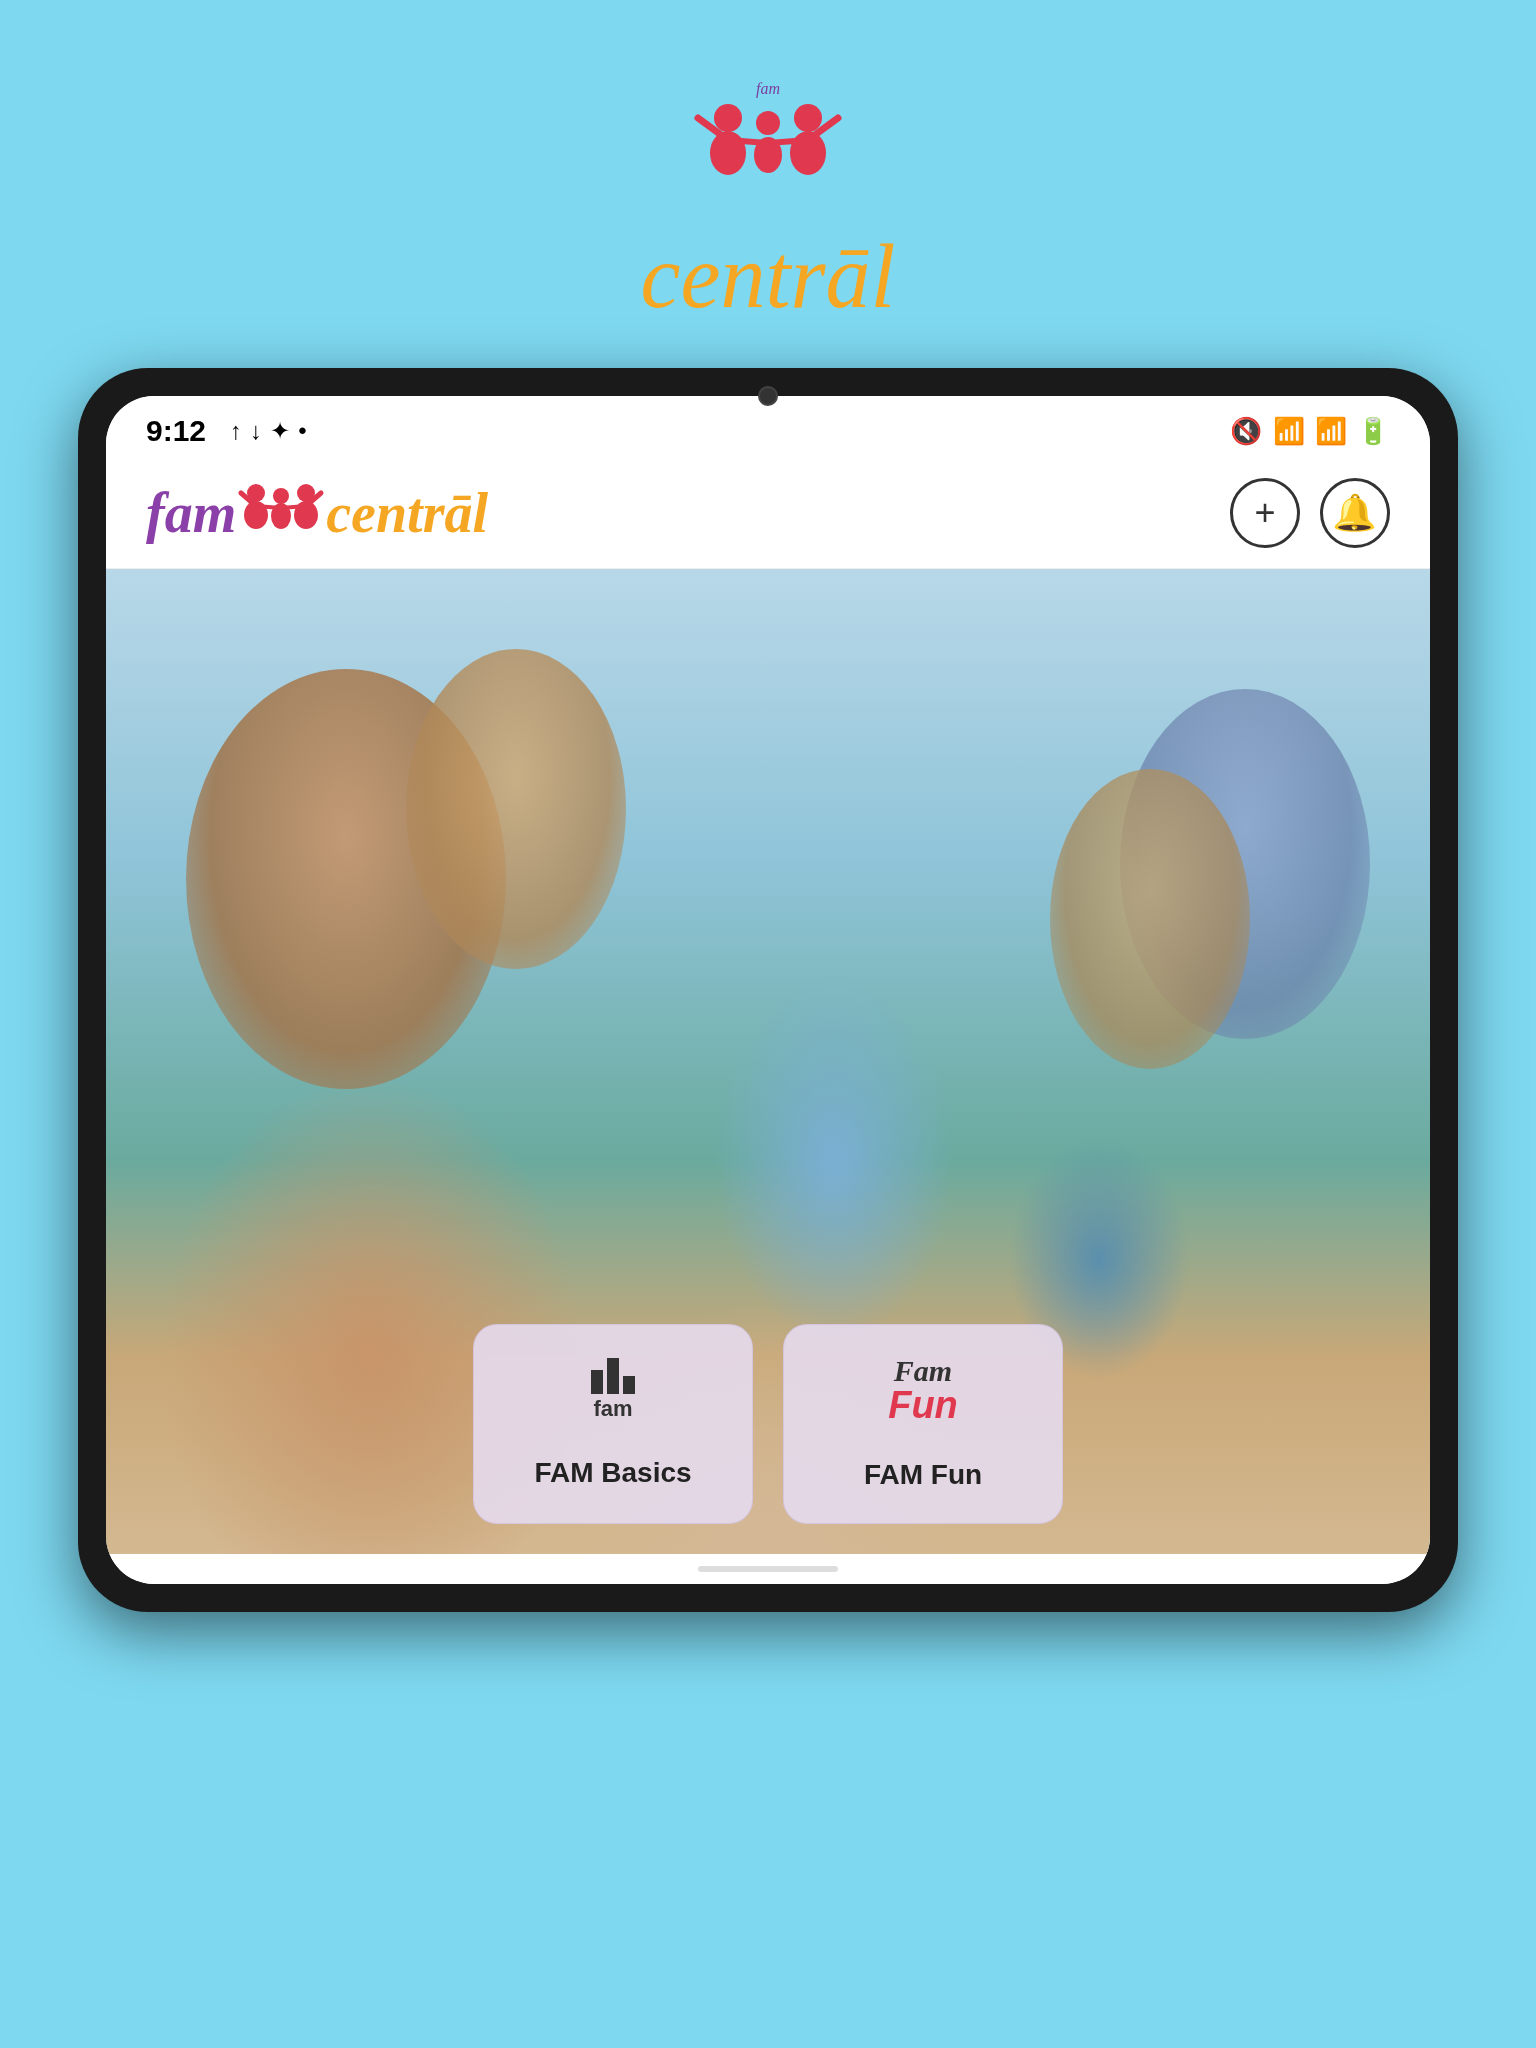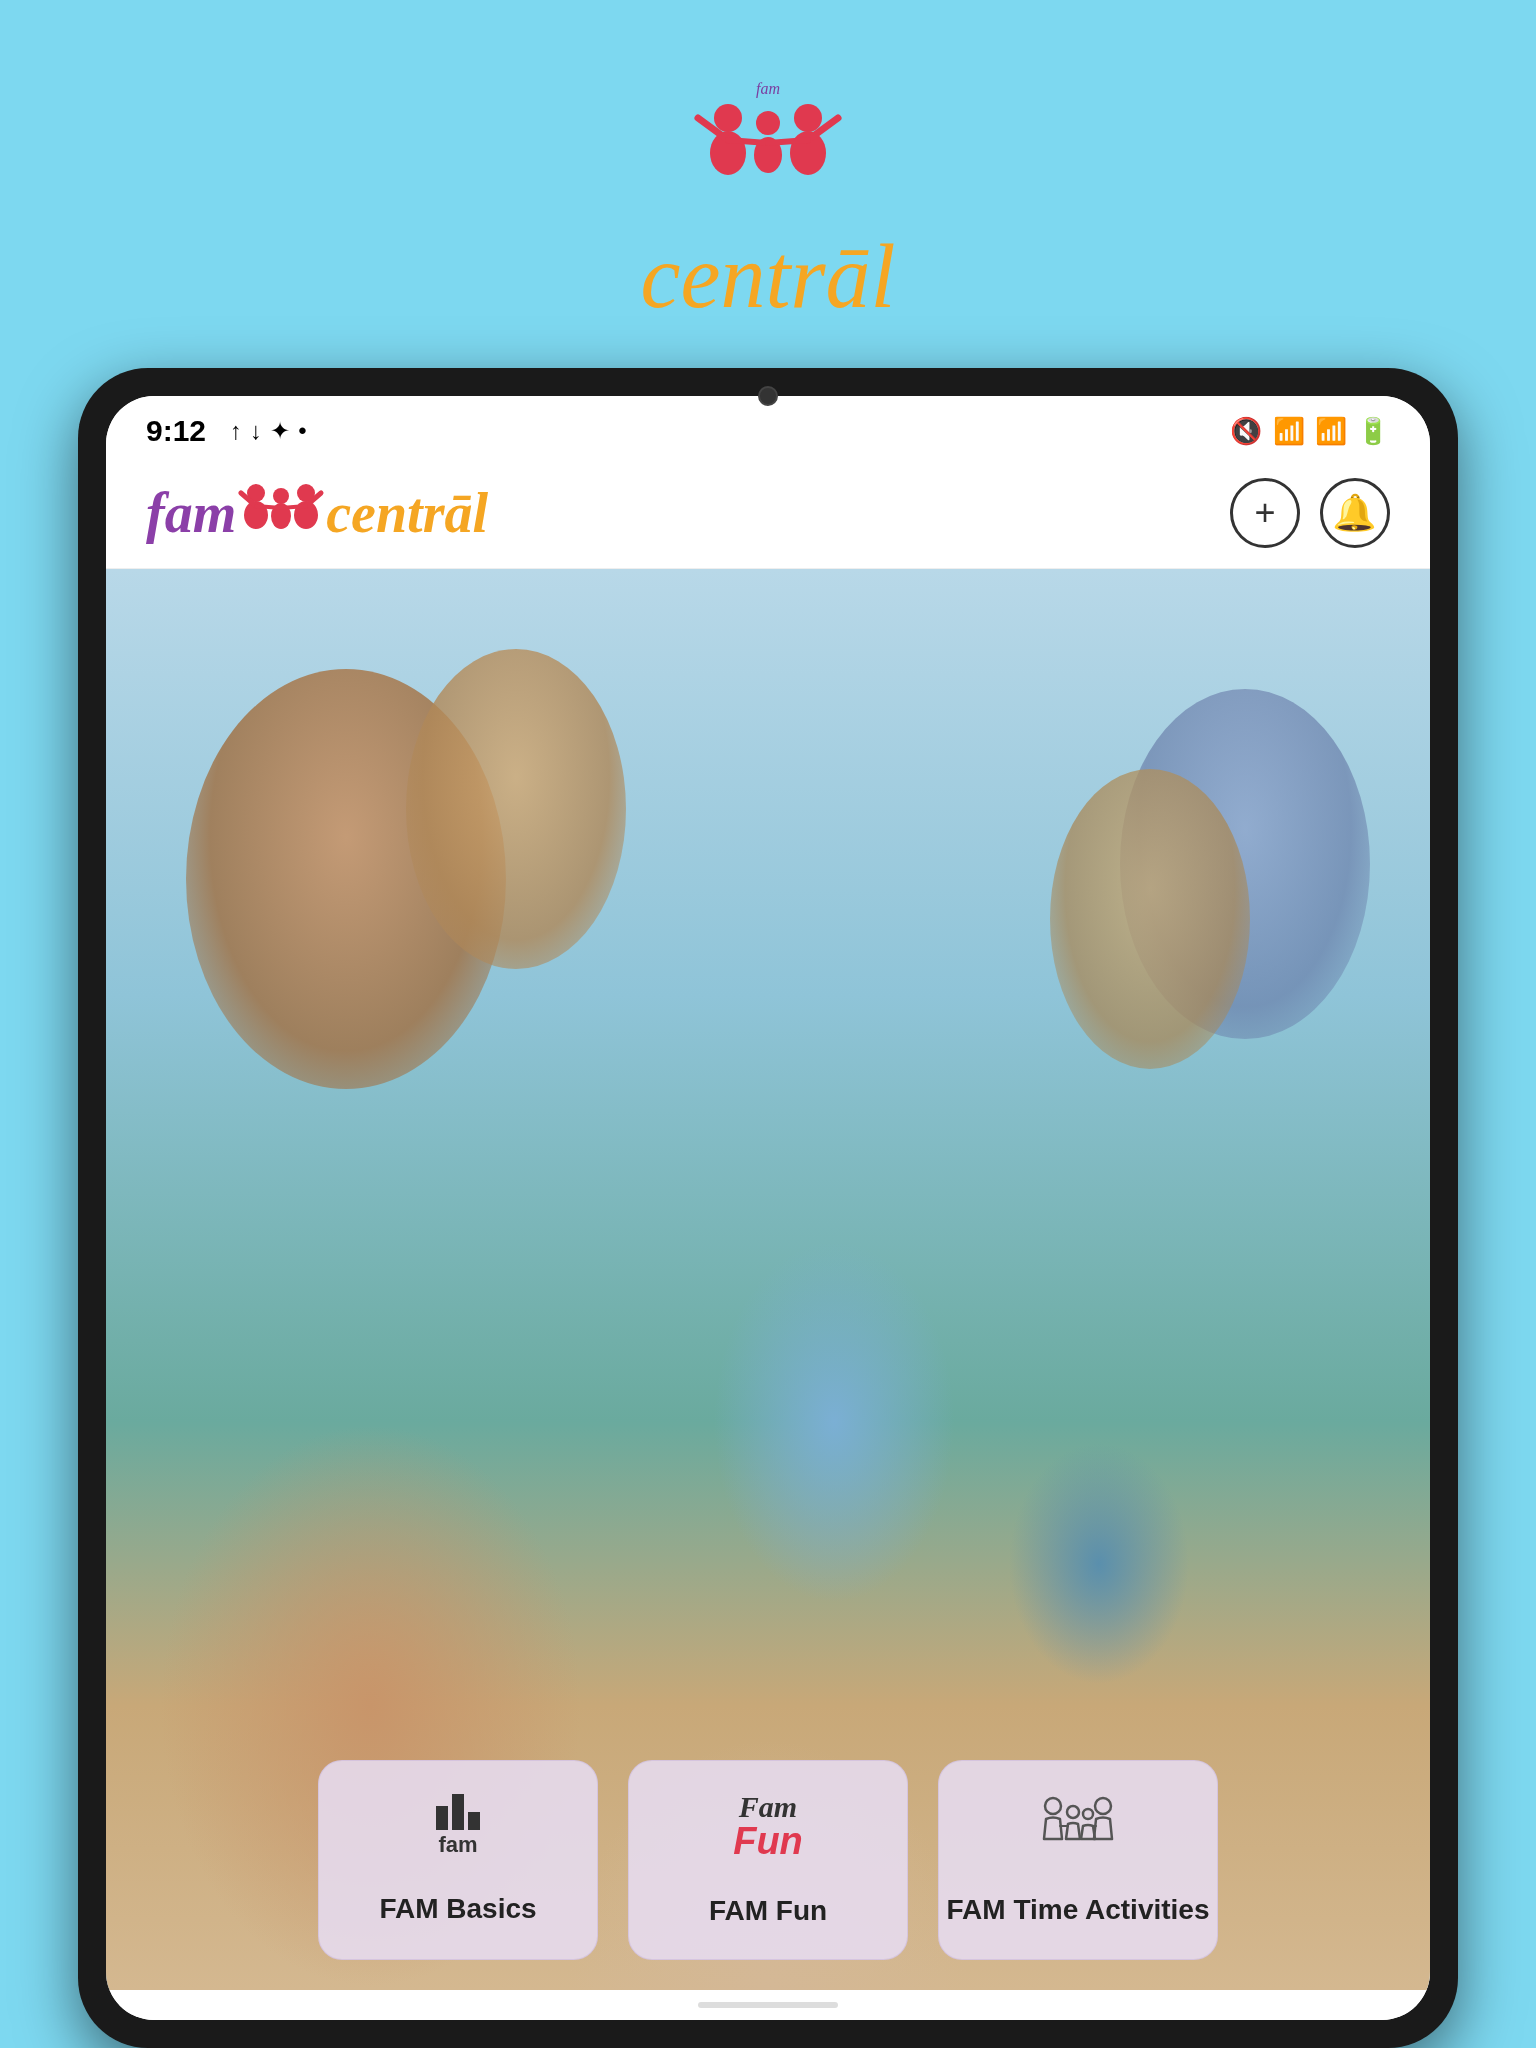--- a/index.html
+++ b/index.html
@@ -33,21 +33,21 @@
     .top-logo-central {
       color: #f5a623;
       font-style: italic;
       font-family: Georgia, serif;
       font-size: 90px;
     }
 
     
     .tablet {
       width: 1380px;
-      height: 1680px;
+      height: 1244px;
       background: #1a1a1a;
       border-radius: 70px;
       padding: 28px;
       position: relative;
       box-shadow: 0 20px 60px rgba(0,0,0,0.5);
     }
 
     .tablet-camera {
       position: absolute;
       top: 18px;
@@ -413,42 +413,20 @@
           </div>
 
           <div class="card">
             <div class="famfun-icon">
               <span class="famfun-top" style="font-size:30px; color:#333; font-style:italic;">Fam</span>
               <span class="famfun-fun" style="font-size:38px; color:#e0394f; font-style:italic; font-weight:bold;">Fun</span>
             </div>
             <span class="card-label">FAM Fun</span>
           </div>
 
-          <div class="card">
-            <div class="family-icon">
-              <svg width="80" height="65" viewBox="0 0 80 65" xmlns="http://www.w3.org/2000/svg">
-
-                <circle cx="15" cy="12" r="8" fill="none" stroke="#555" stroke-width="2.5"></circle>
-                <path d="M8 25 Q15 22 22 25 L24 45 H6 Z" fill="none" stroke="#555" stroke-width="2.5" stroke-linejoin="round"></path>
-
-                <circle cx="65" cy="12" r="8" fill="none" stroke="#555" stroke-width="2.5"></circle>
-                <path d="M58 25 Q65 22 72 25 L74 45 H56 Z" fill="none" stroke="#555" stroke-width="2.5" stroke-linejoin="round"></path>
-
-                <circle cx="35" cy="18" r="6" fill="none" stroke="#555" stroke-width="2.5"></circle>
-                <path d="M30 30 Q35 28 40 30 L42 45 H28 Z" fill="none" stroke="#555" stroke-width="2.5" stroke-linejoin="round"></path>
-
-                <circle cx="50" cy="20" r="5" fill="none" stroke="#555" stroke-width="2.5"></circle>
-                <path d="M45 32 Q50 30 55 32 L57 45 H43 Z" fill="none" stroke="#555" stroke-width="2.5" stroke-linejoin="round"></path>
-
-                <line x1="22" y1="32" x2="30" y2="32" stroke="#555" stroke-width="2" stroke-linecap="round"></line>
-                <line x1="55" y1="32" x2="58" y2="32" stroke="#555" stroke-width="2" stroke-linecap="round"></line>
-              </svg>
-            </div>
-            <span class="card-label">FAM Time Activities</span>
-          </div>
 
         </div>
       </div>
     </div>
 
     <div class="scroll-indicator">
       <div class="scroll-bar"></div>
     </div>
 
   </div>

